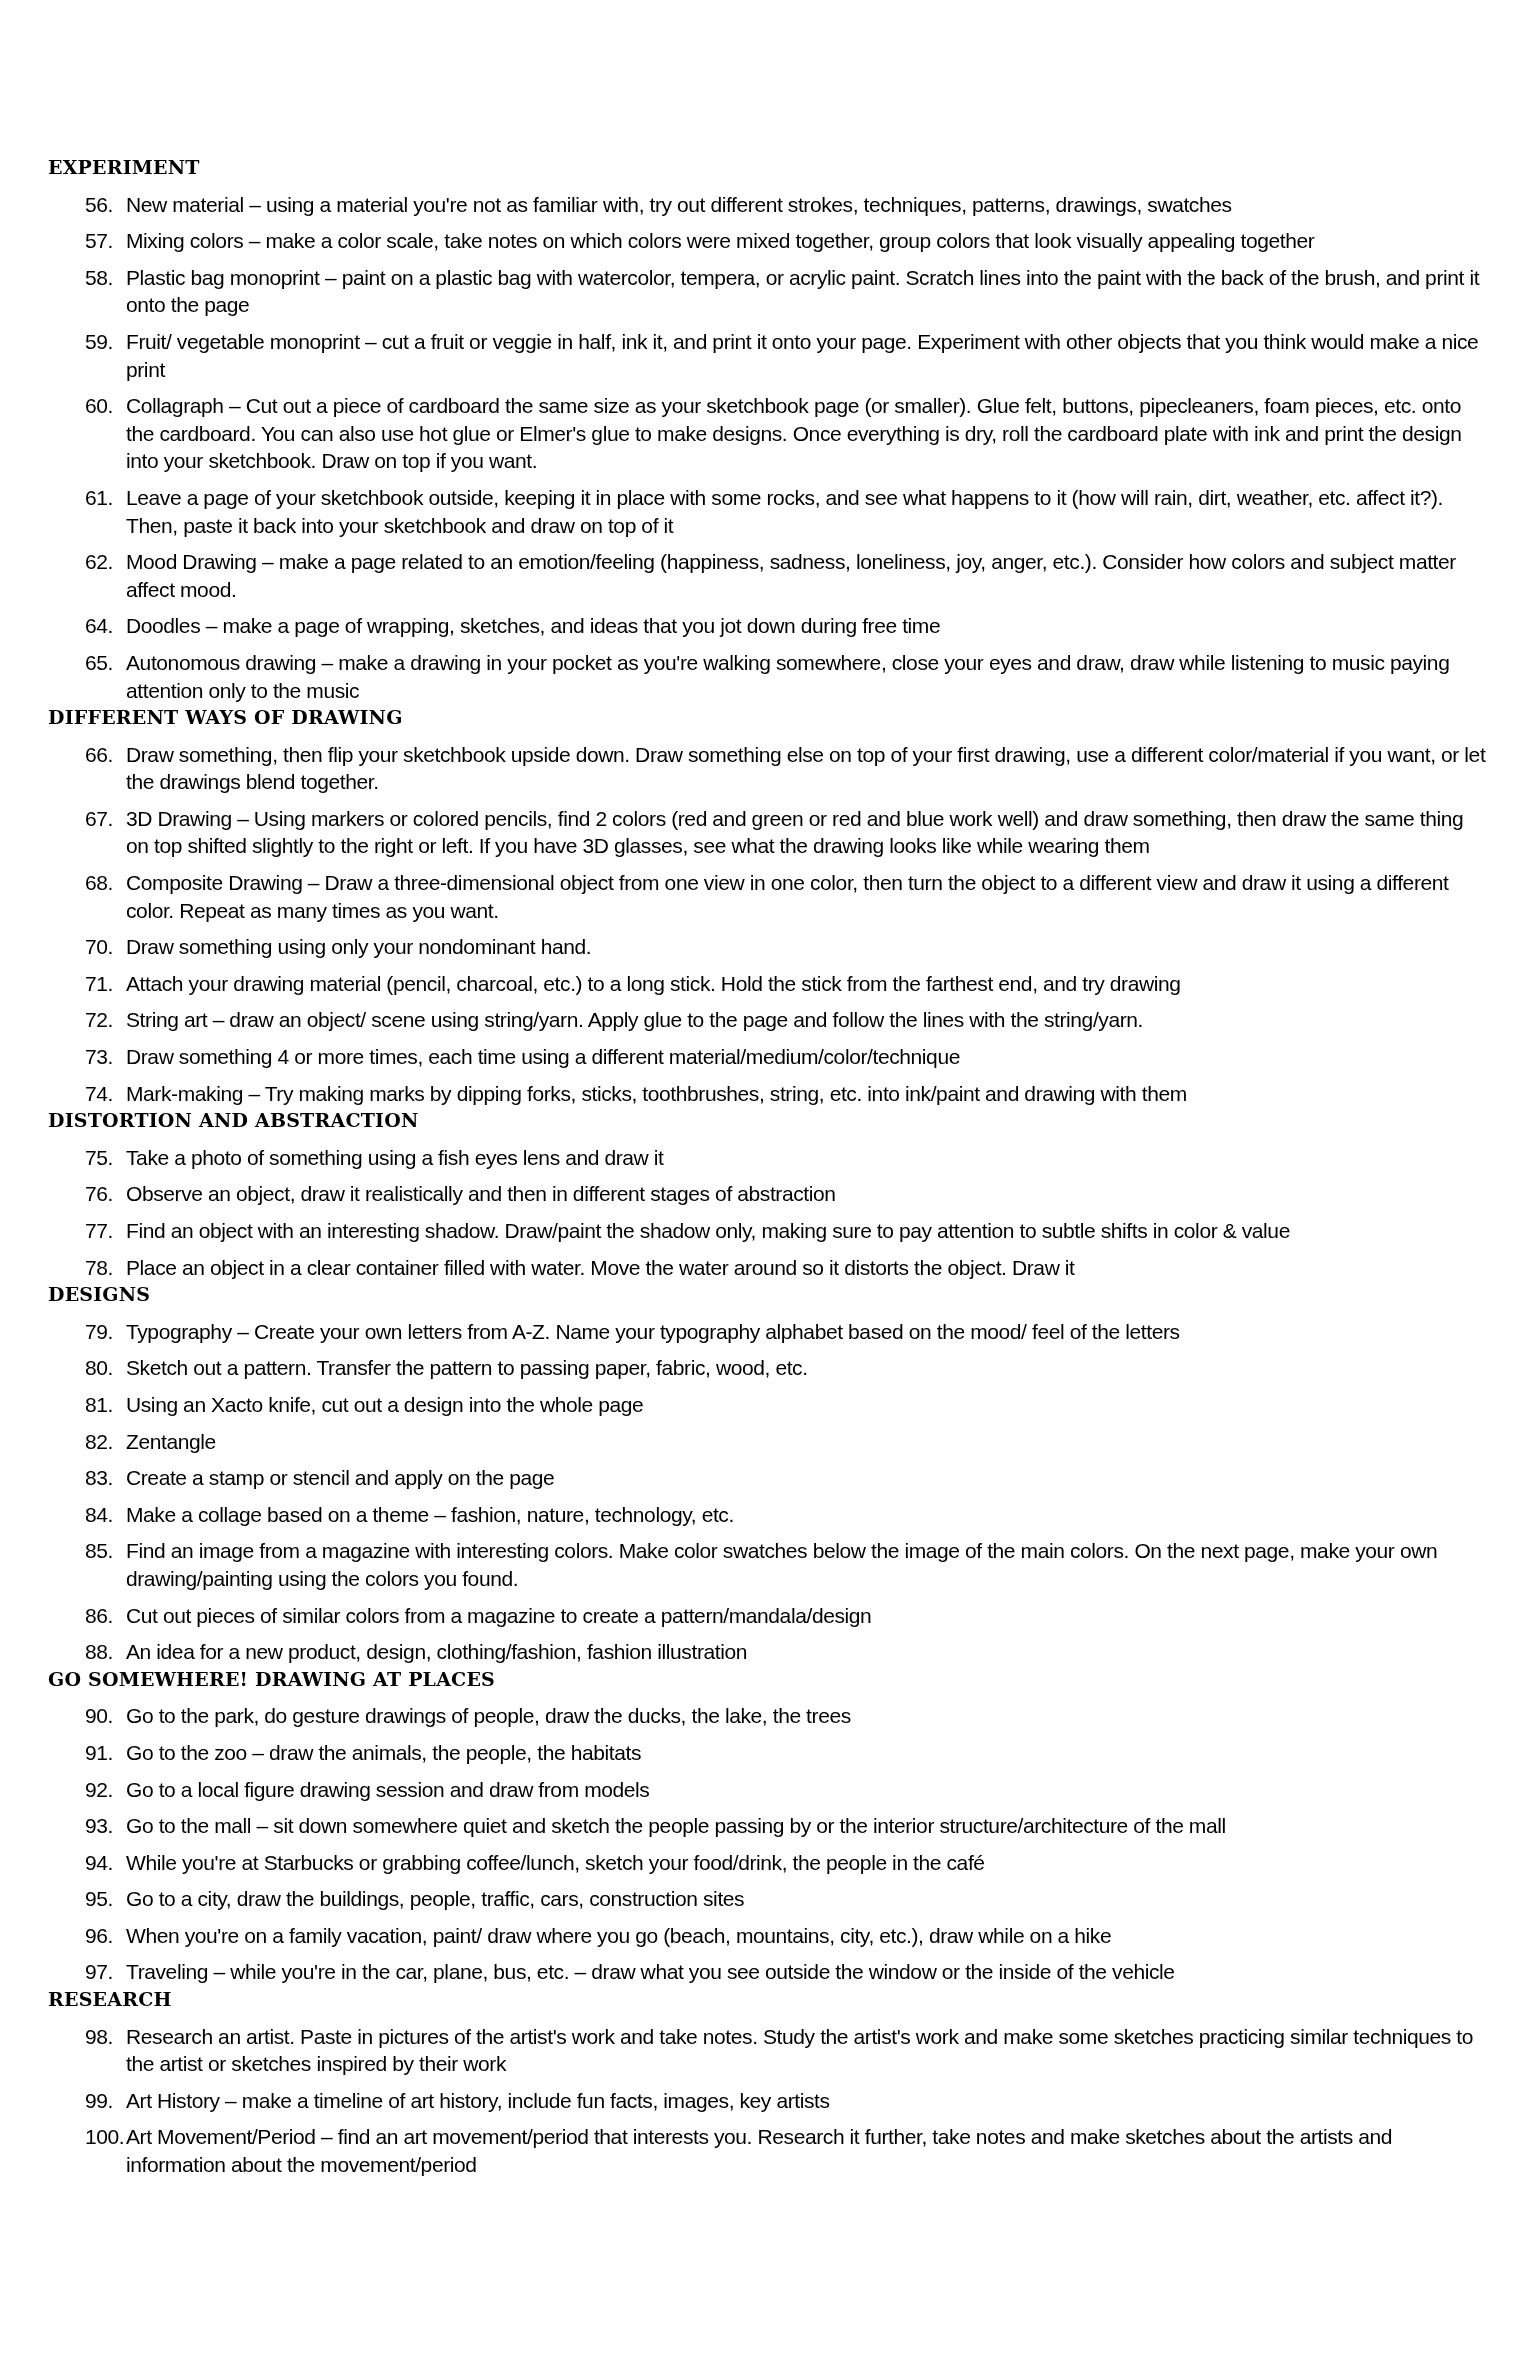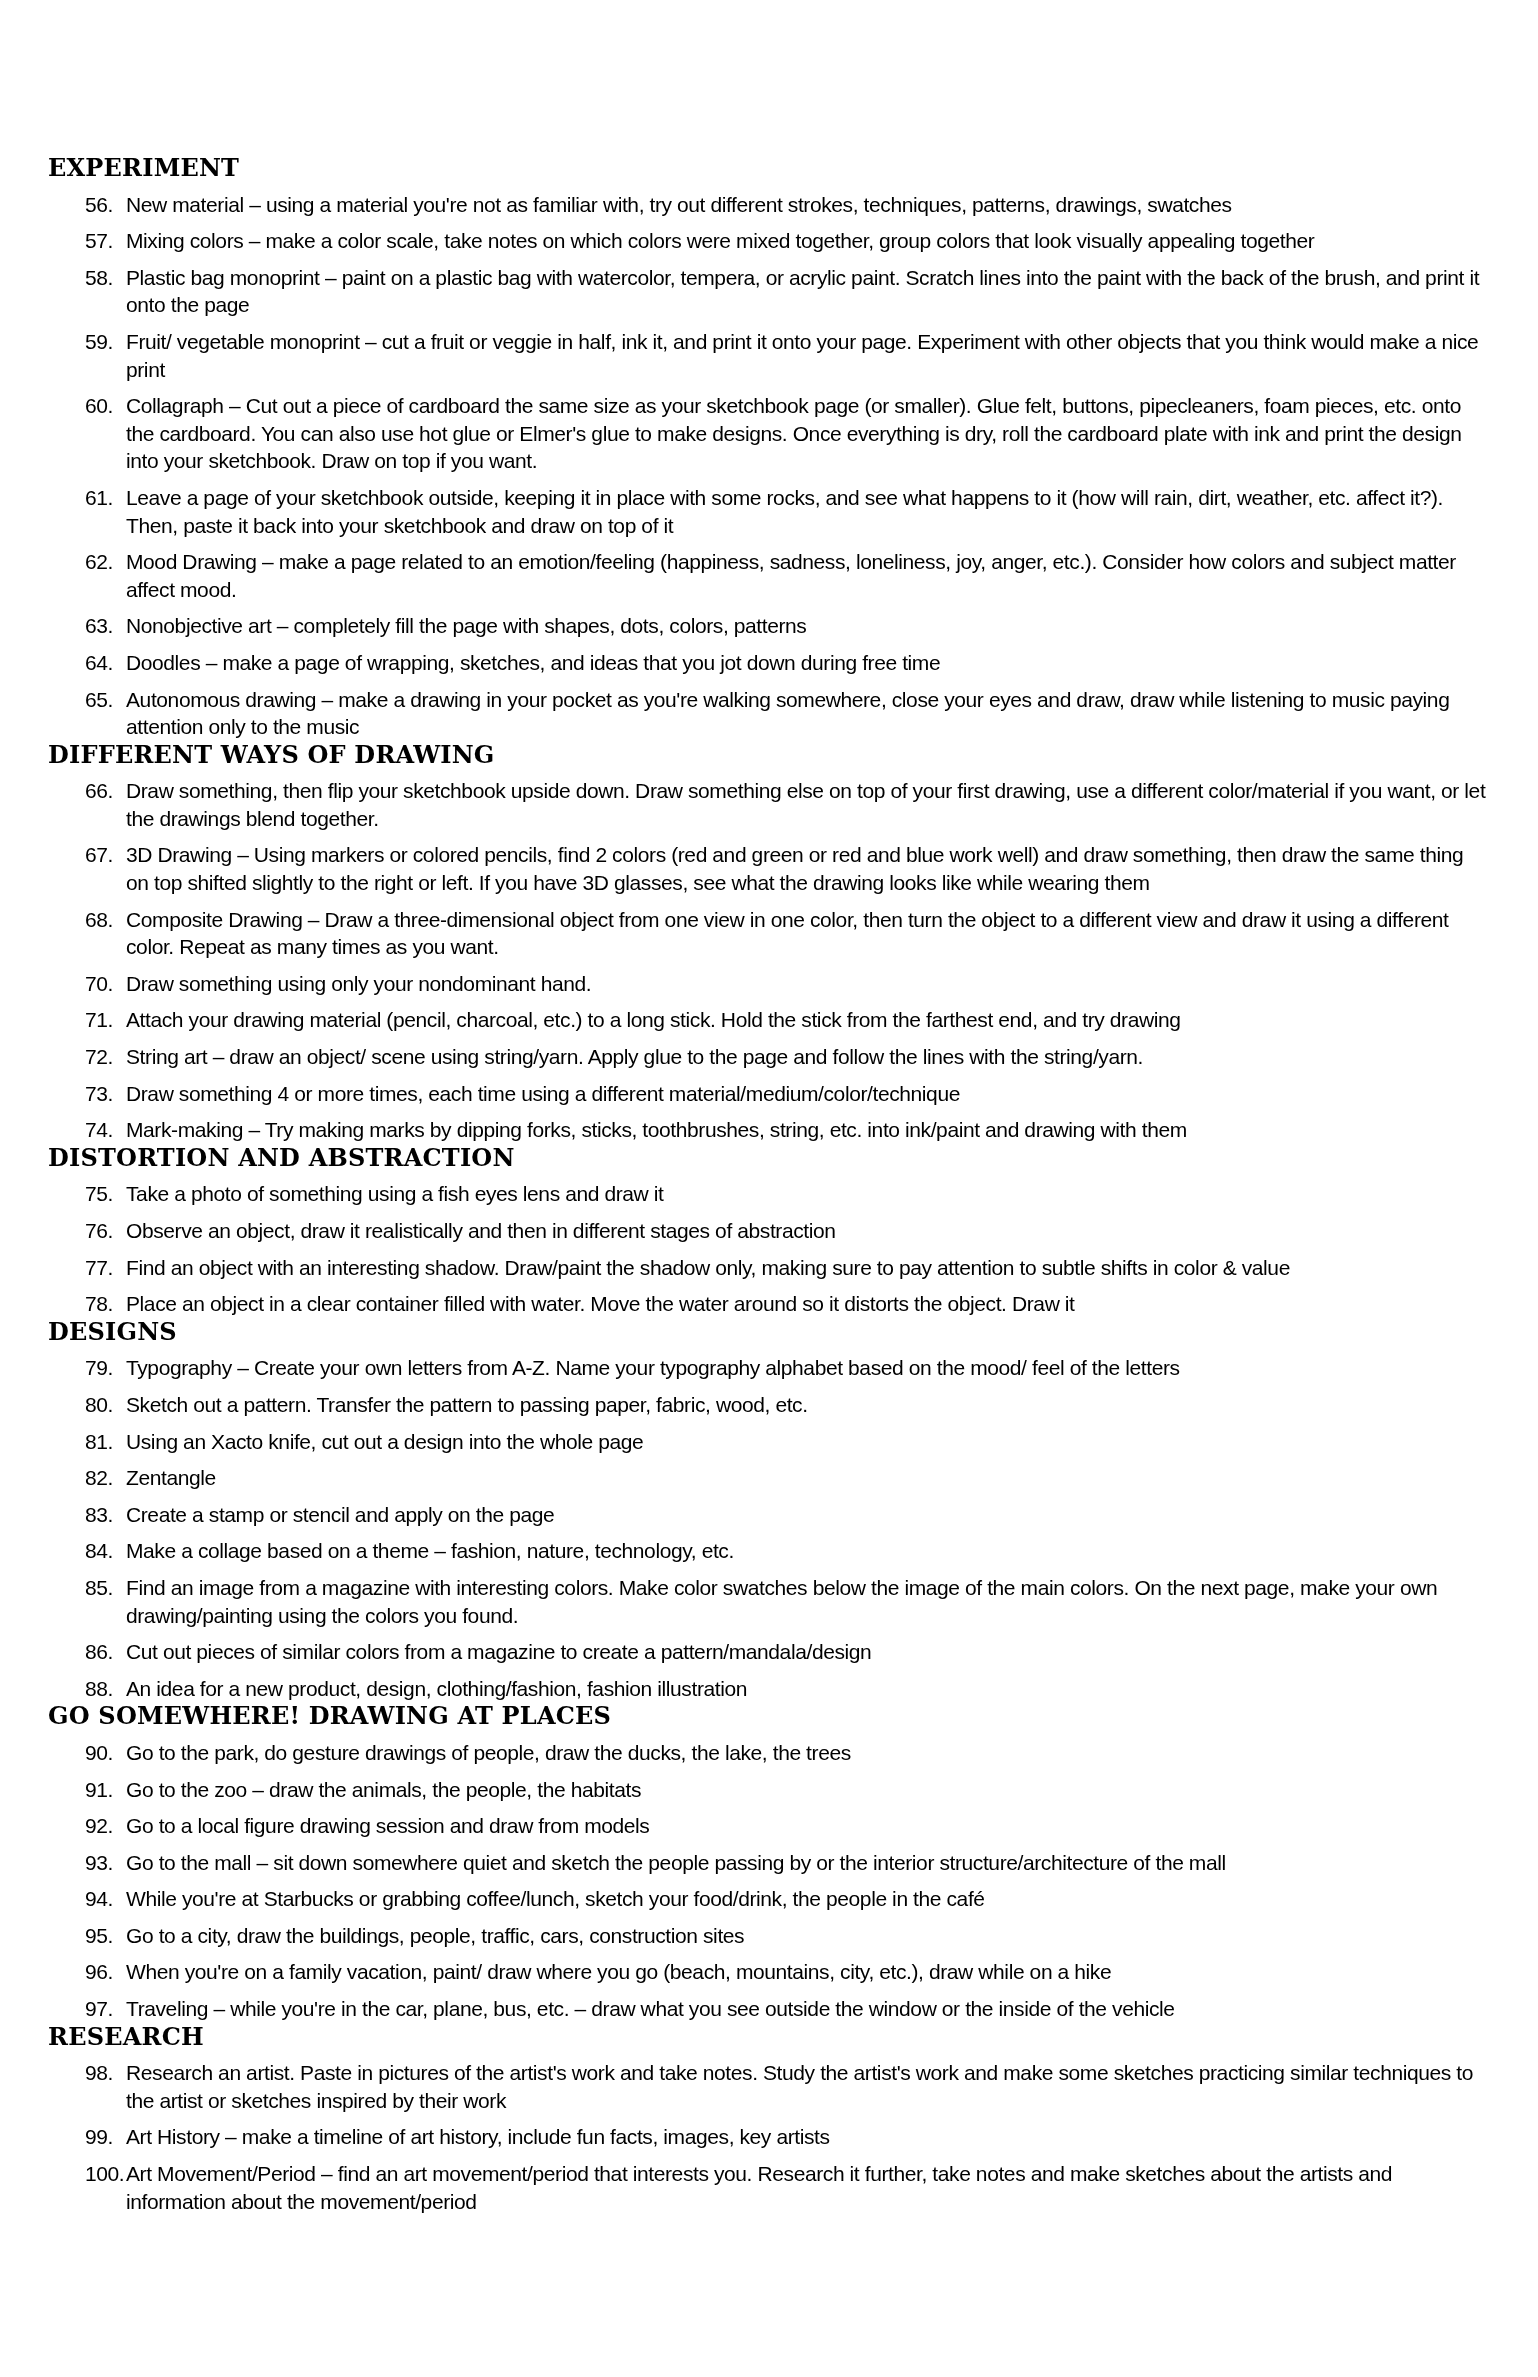--- a/index.html
+++ b/index.html
@@ -16,21 +16,21 @@
   .page {
     box-sizing: border-box;
     width: 1538px;
     height: 2377px;
     padding: 154px 47px 0 48px;
     background: #ffffff;
   }
   .section-heading {
     font-family: "DejaVu Serif", "Liberation Serif", serif;
     font-weight: bold;
-    font-size: 24px;
+    font-size: 19px;
     line-height: 27.6px;
     letter-spacing: 0.2px;
     margin: 0 0 3.1px 0;
   }
   .item {
     display: flex;
     align-items: flex-start;
     margin-top: 9px;
   }
   .num, .txt {
@@ -77,24 +77,20 @@
     </div>
     <div class="item">
       <div class="num">61.</div>
       <div class="txt">Leave a page of your sketchbook outside, keeping it in place with some rocks, and see what happens to it (how will rain, dirt, weather, etc. affect it?). Then, paste it back into your sketchbook and draw on top of it</div>
     </div>
     <div class="item">
       <div class="num">62.</div>
       <div class="txt">Mood Drawing – make a page related to an emotion/feeling (happiness, sadness, loneliness, joy, anger, etc.). Consider how colors and subject matter affect mood.</div>
     </div>
     <div class="item">
-      <div class="num">63.</div>
-      <div class="txt">Nonobjective art – completely fill the page with shapes, dots, colors, patterns</div>
-    </div>
-    <div class="item">
       <div class="num">64.</div>
       <div class="txt">Doodles – make a page of wrapping, sketches, and ideas that you jot down during free time</div>
     </div>
     <div class="item">
       <div class="num">65.</div>
       <div class="txt">Autonomous drawing – make a drawing in your pocket as you're walking somewhere, close your eyes and draw, draw while listening to music paying attention only to the music</div>
     </div>
     <div class="section-heading">DIFFERENT WAYS OF DRAWING</div>
     <div class="item">
       <div class="num">66.</div>

